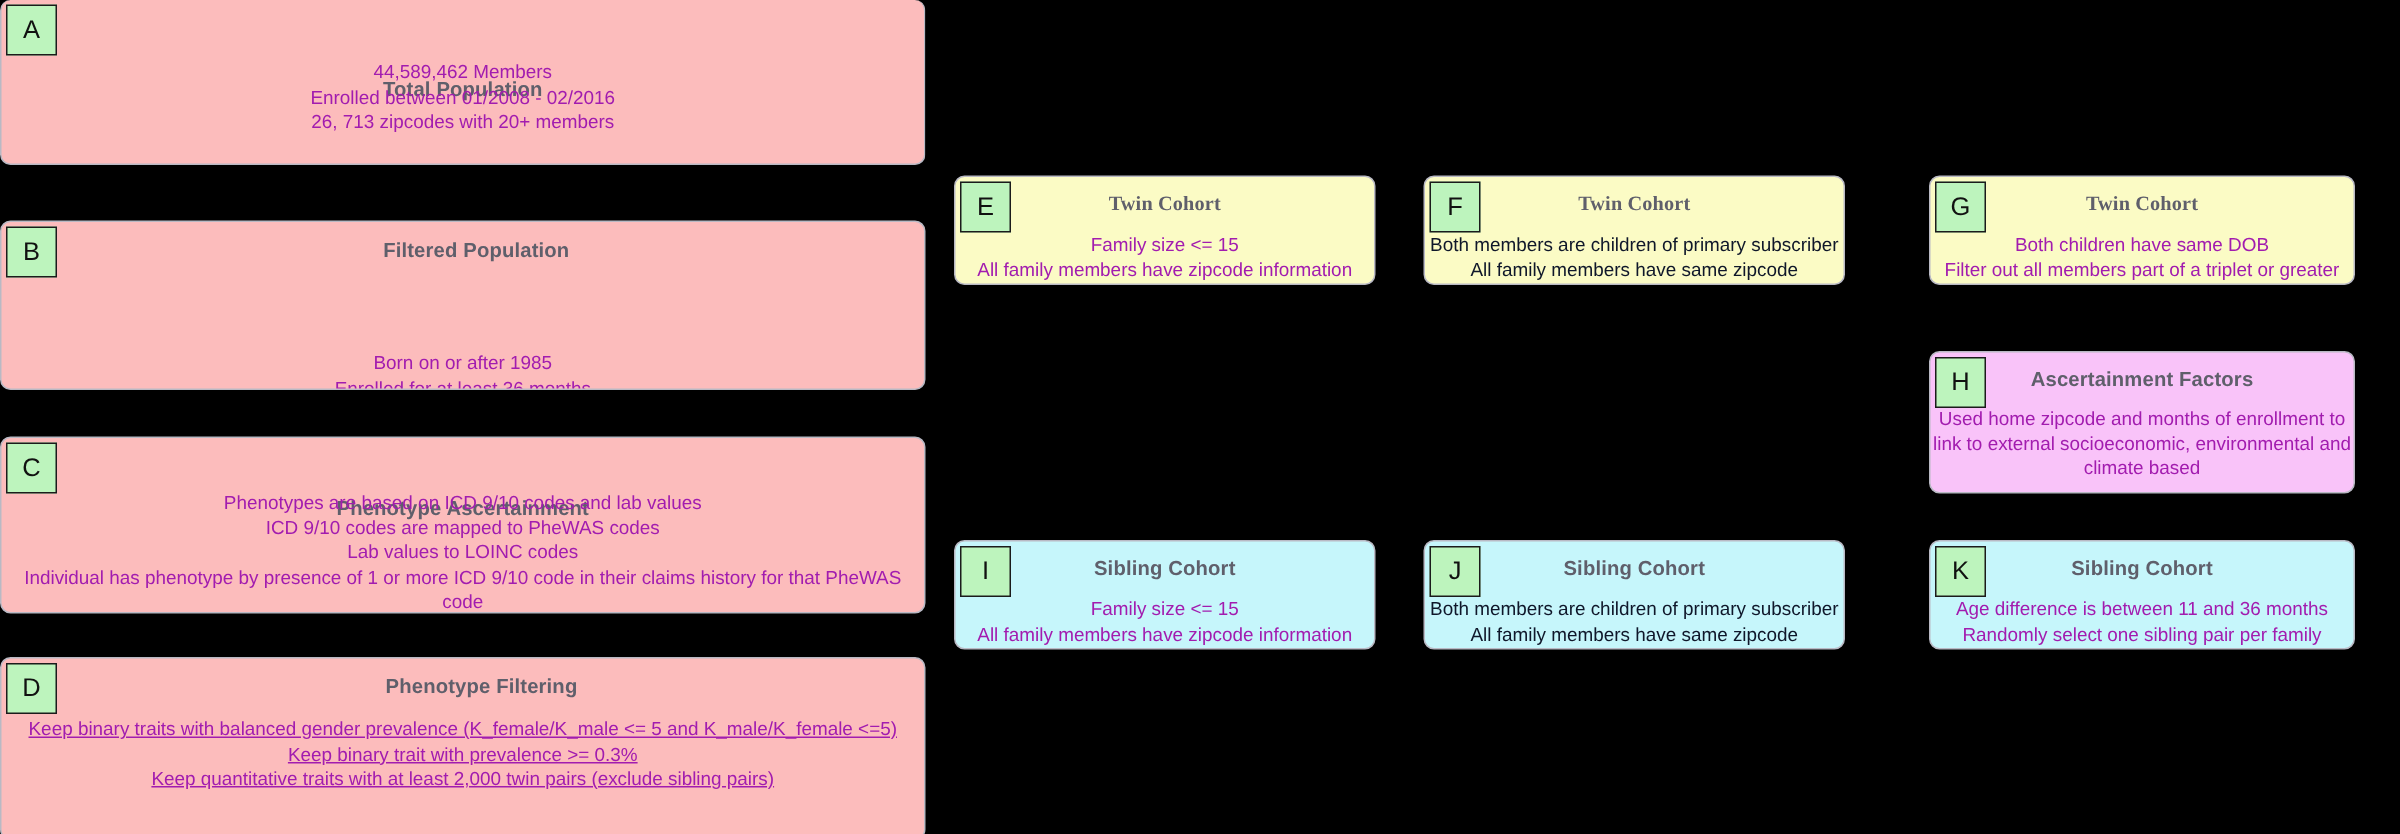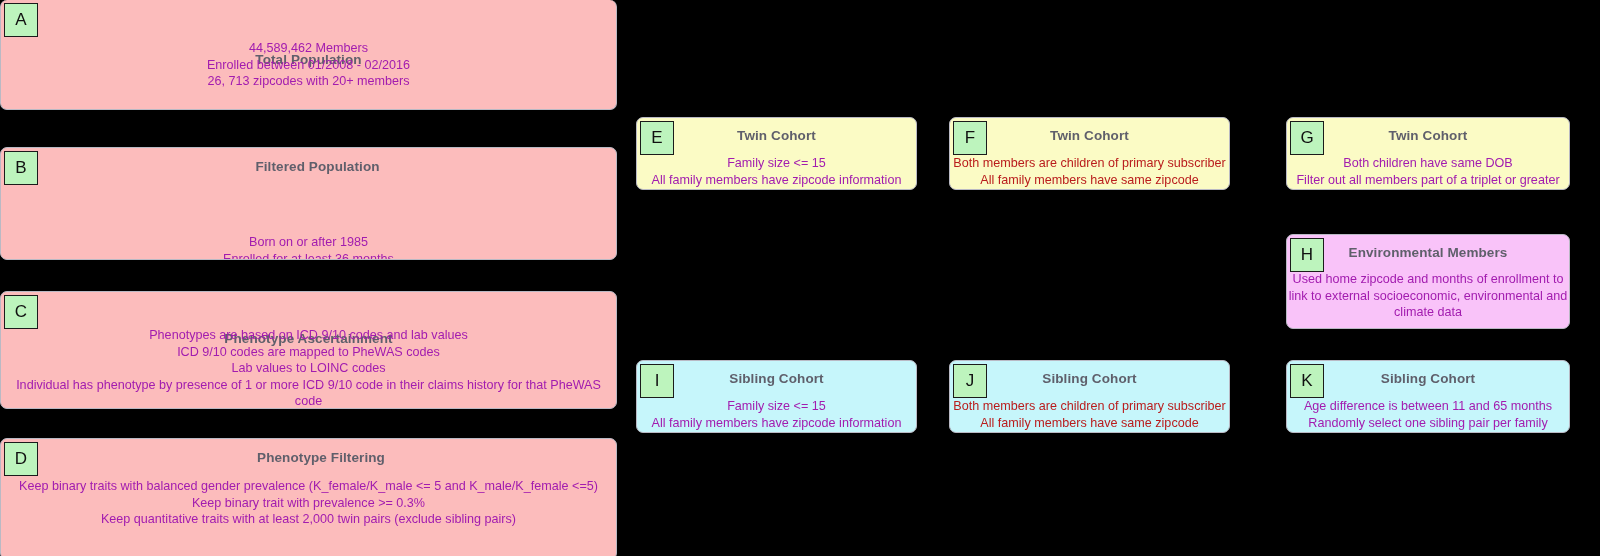--- a/index.html
+++ b/index.html
@@ -62,43 +62,43 @@
     white-space: pre-line;
   }
 
   
   .pink   { background: #fcbcbc; }
   .yellow { background: #fbfbc5; }
   .cyan   { background: #c6f6fb; }
   .magenta{ background: #f9c3f9; }
 
   
-  .body.dim { color: #b91c1c; }
+  .body.dim { color: #0f172a; }
 
   
   #panel-a { left: 0px; top: 0px;   width: 617px; height: 110px; border-top: none; }
   #panel-b { left: 0px; top: 147px; width: 617px; height: 113px; }
   #panel-c { left: 0px; top: 291px; width: 617px; height: 118px; }
   #panel-d { left: 0px; top: 438px; width: 617px; height: 122px; }
 
   #panel-a .title { top: 12px; margin-top: 40px; }
   #panel-a .body  { top: 40px; }
   #panel-b .title { top: 11px; padding-left: 18px; }
   #panel-b .body  { top: 39px; margin-top: 47px; }
   #panel-c .title { top: 11px; margin-top: 28px; }
   #panel-c .body  { top: 35px; }
   #panel-d .title { top: 11px; padding-left: 25px; }
-  #panel-d .body  { top: 39px; }
+  #panel-d .body  { top: 39px; text-decoration: underline; }
 
   
   #panel-e { left: 636px;  top: 117px; width: 281px; height: 73px; }
   #panel-f { left: 949px;  top: 117px; width: 281px; height: 73px; }
   #panel-g { left: 1286px; top: 117px; width: 284px; height: 73px; }
 
-  #panel-e .title, #panel-f .title, #panel-g .title { top: 10px; }
+  #panel-e .title, #panel-f .title, #panel-g .title { top: 10px; font-family: Liberation Serif, serif; }
   #panel-e .body,  #panel-f .body,  #panel-g .body  { top: 37px; }
 
   
   #panel-h { left: 1286px; top: 234px; width: 284px; height: 95px; }
   #panel-h .title { top: 10px; }
   #panel-h .body  { top: 36px; }
 
   
   #panel-i { left: 636px;  top: 360px; width: 281px; height: 73px; }
   #panel-j { left: 949px;  top: 360px; width: 281px; height: 73px; }
@@ -159,38 +159,38 @@
 
 <div class="panel yellow" id="panel-g">
   <div class="badge">G</div>
   <div class="title">Twin Cohort</div>
   <div class="body">Both children have same DOB
 Filter out all members part of a triplet or greater</div>
 </div>
 
 <div class="panel magenta" id="panel-h">
   <div class="badge">H</div>
-  <div class="title">Environmental Members</div>
+  <div class="title">Ascertainment Factors</div>
   <div class="body">Used home zipcode and months of enrollment to
 link to external socioeconomic, environmental and
-climate data</div>
+climate based</div>
 </div>
 
 <div class="panel cyan" id="panel-i">
   <div class="badge">I</div>
   <div class="title">Sibling Cohort</div>
   <div class="body">Family size &lt;= 15
 All family members have zipcode information</div>
 </div>
 
 <div class="panel cyan" id="panel-j">
   <div class="badge">J</div>
   <div class="title">Sibling Cohort</div>
   <div class="body dim">Both members are children of primary subscriber
 All family members have same zipcode</div>
 </div>
 
 <div class="panel cyan" id="panel-k">
   <div class="badge">K</div>
   <div class="title">Sibling Cohort</div>
-  <div class="body">Age difference is between 11 and 65 months
+  <div class="body">Age difference is between 11 and 36 months
 Randomly select one sibling pair per family</div>
 </div>
 
 </body></html>

